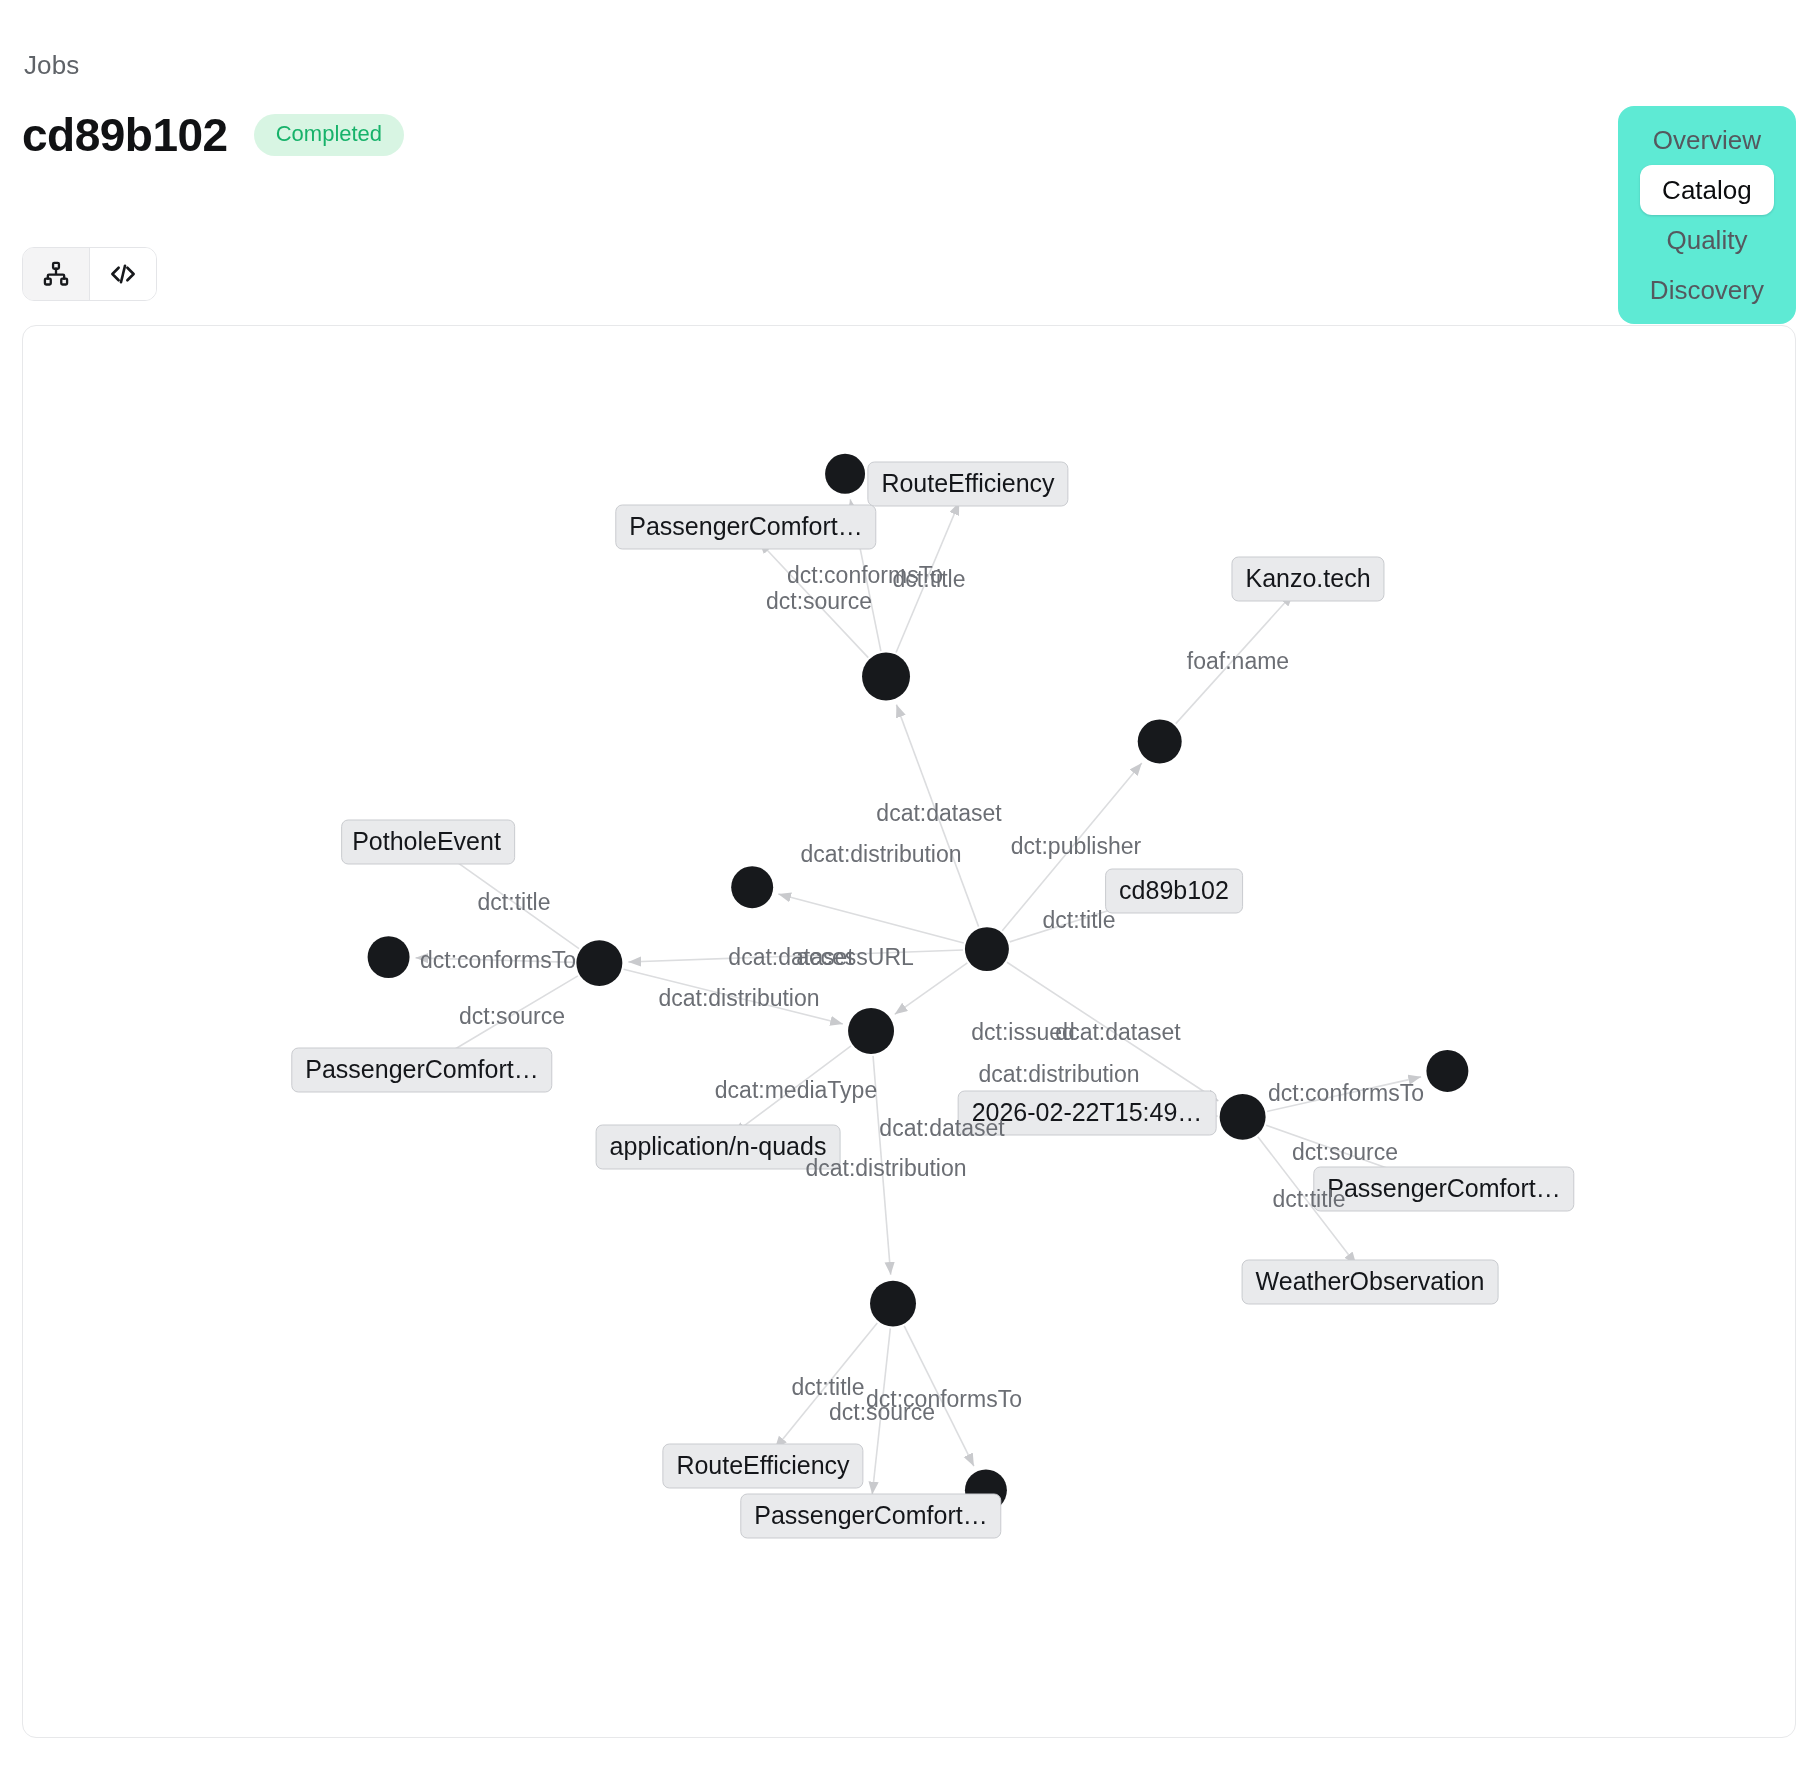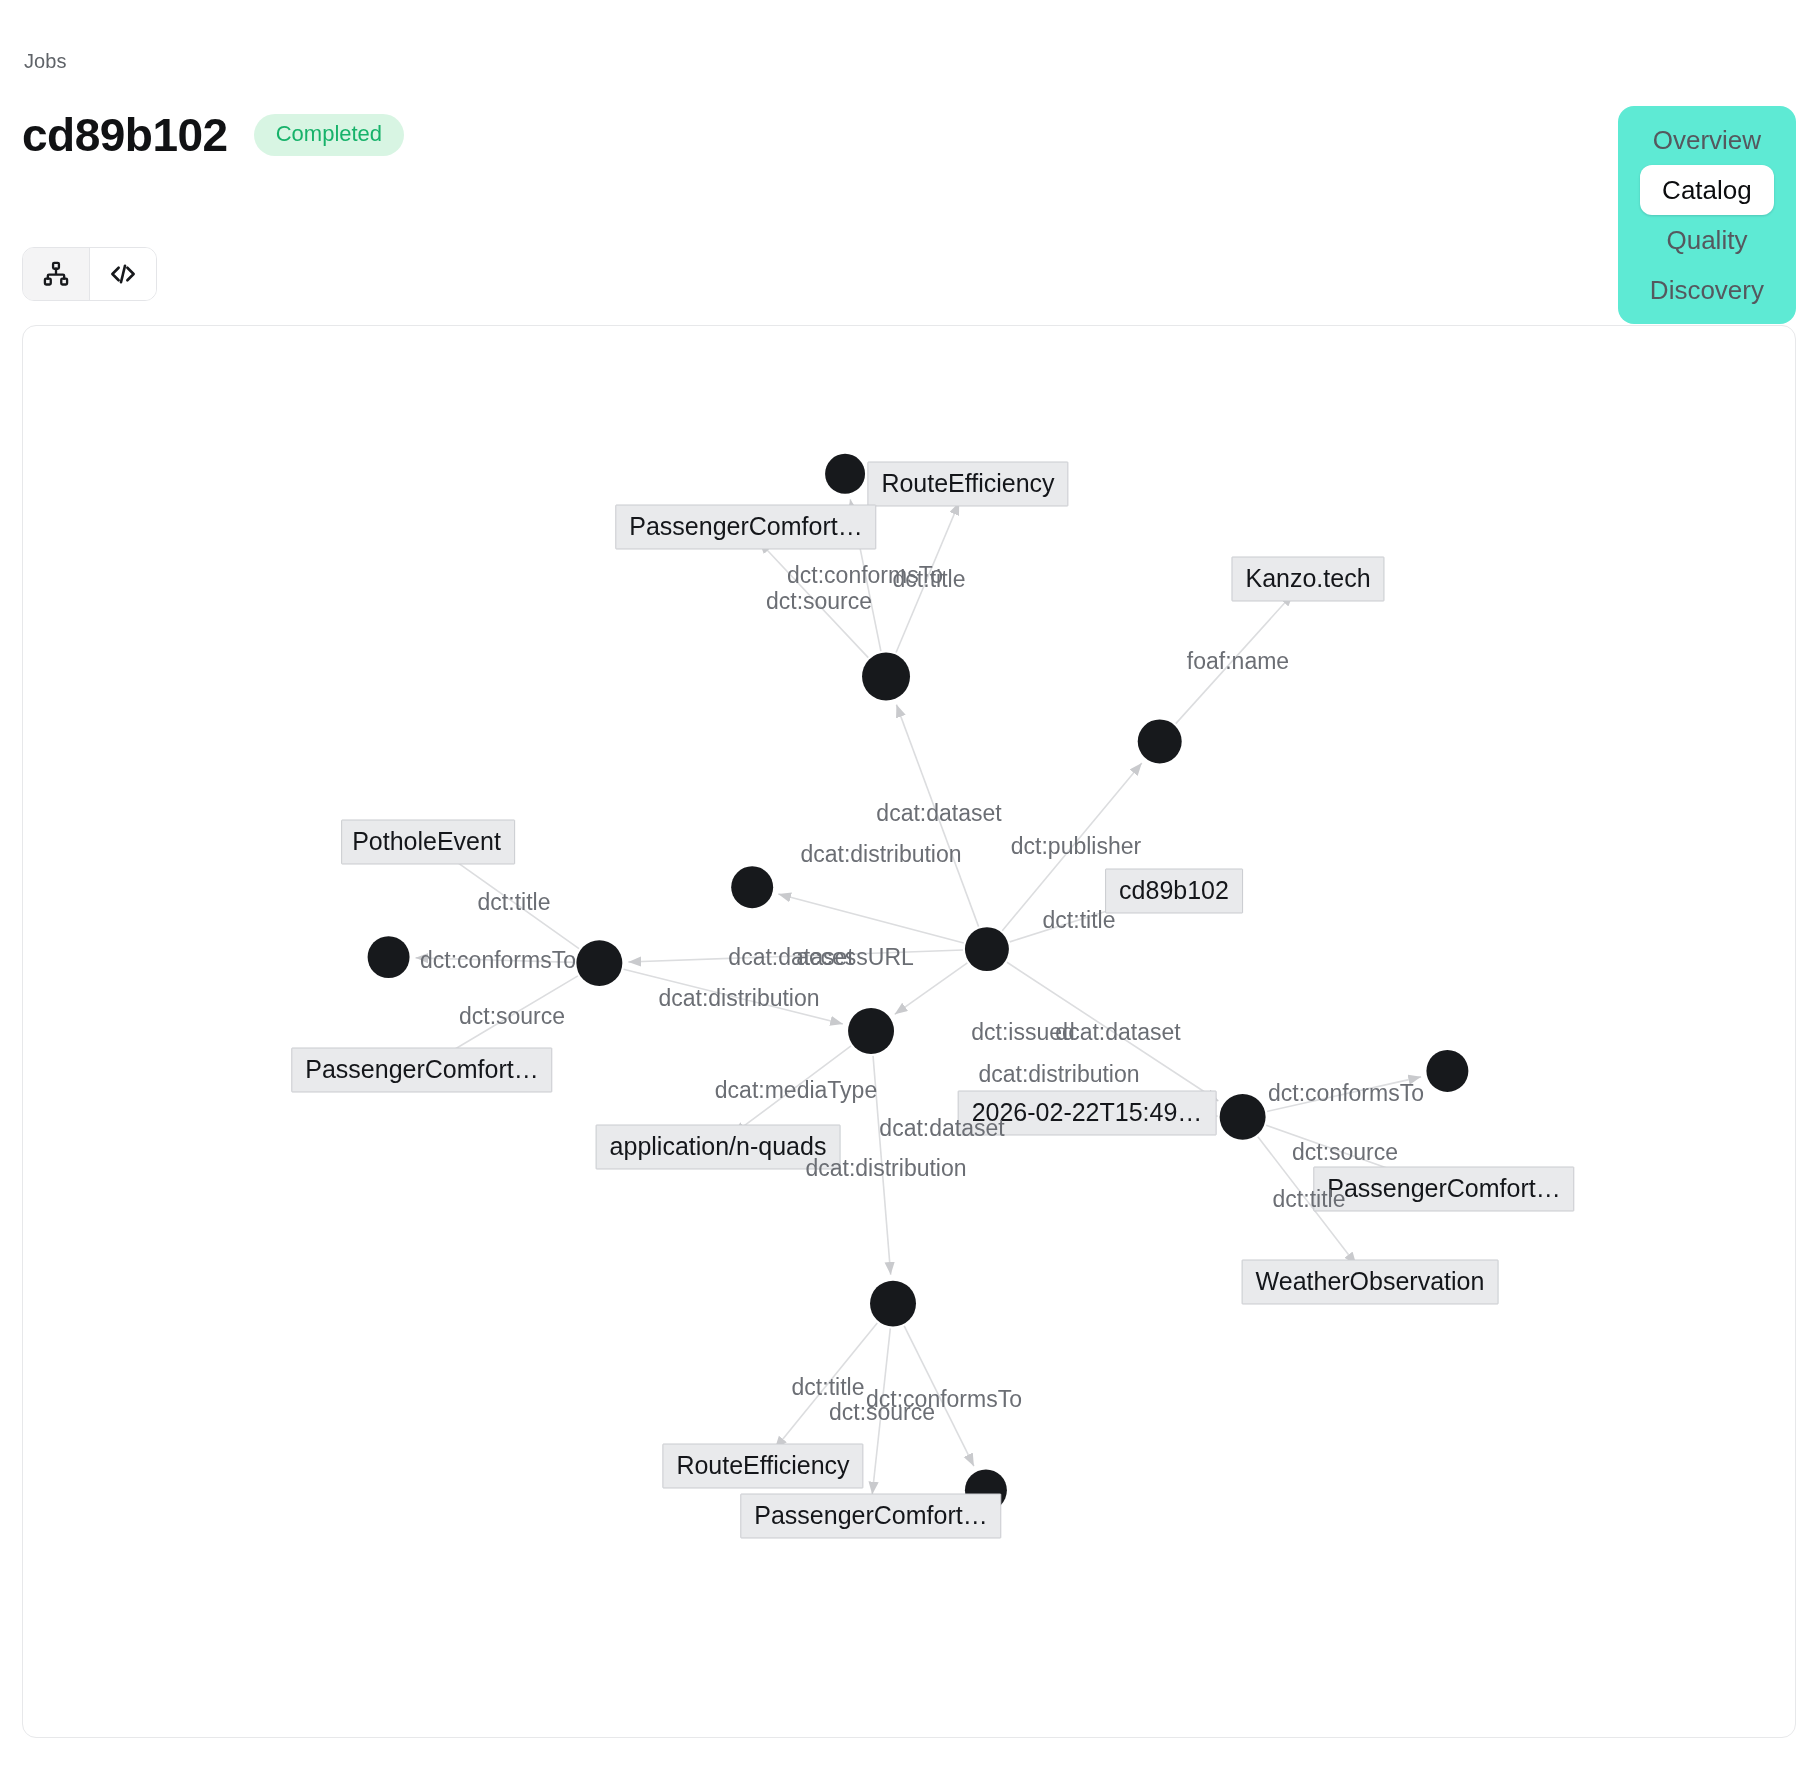--- a/index.html
+++ b/index.html
@@ -16,21 +16,21 @@
     height: 1768px;
     background: #ffffff;
     overflow: hidden;
   }
 
   
   .breadcrumb {
     position: absolute;
     left: 24px;
     top: 50px;
-    font-size: 20px;
+    font-size: 26px;
     color: #5f6368;
     letter-spacing: 0.1px;
   }
   .title-row {
     position: absolute;
     left: 22px;
     top: 112px;
     display: flex;
     align-items: center;
     gap: 26px;
@@ -142,21 +142,21 @@
     line-height: 1;
     transform: translate(-50%, -50%);
     pointer-events: none;
   }
   .node-label {
     position: absolute;
     font-size: 25px;
     color: #14161a;
     background: #e9eaec;
     border: 1px solid #c9cbcf;
-    border-radius: 1px;
+    border-radius: 7px;
     padding: 8px 13px 10px 13px;
     line-height: 1;
     white-space: nowrap;
     transform: translate(-50%, -50%);
     cursor: pointer;
   }
 </style>
 </head>
 <body>
 

